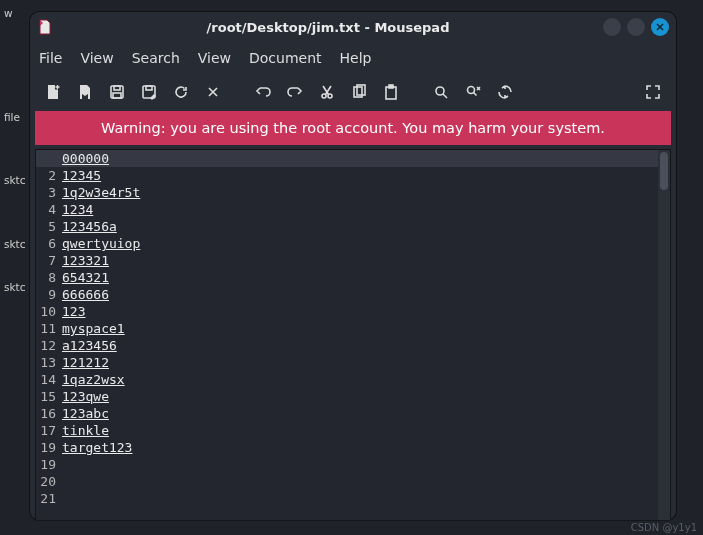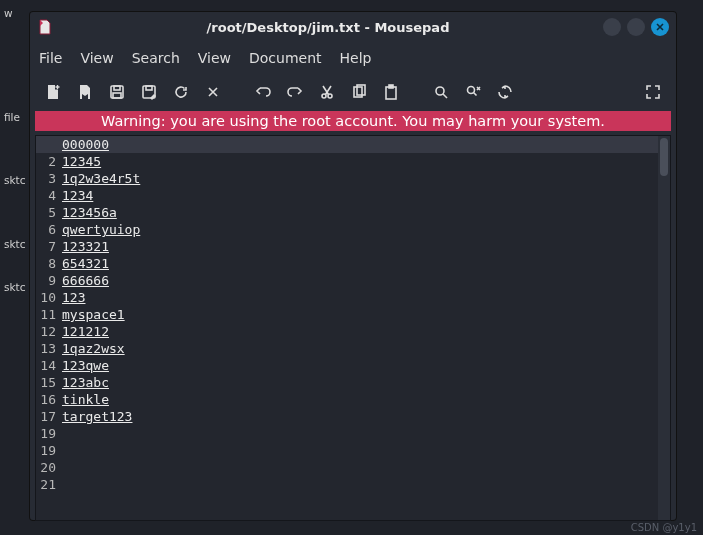--- a/index.html
+++ b/index.html
@@ -14,21 +14,21 @@
   .desktop-icons {
     position: absolute; left: 0; top: 0;
     color: #cfcfcf; font-size: 10.5px; line-height: 1.1;
     padding: 4px 2px;
   }
   .desktop-icons div { margin-bottom: 18px; padding: 4px 2px; }
   .window {
     position: absolute; left: 29px; top: 11px;
     width: 648px; height: 510px;
     background: #272b34;
-    border-radius: 4px;
+    border-radius: 10px;
     box-shadow: 0 0 0 1px #111 inset;
     display: flex; flex-direction: column;
     overflow: hidden;
   }
   .titlebar {
     height: 32px;
     display: flex; align-items: center;
     padding: 0 8px;
     gap: 8px;
   }
@@ -65,21 +65,21 @@
   .tbtn svg { width: 16px; height: 16px; stroke: #dcdcdc; fill: none; stroke-width: 1.6; }
   .tbtn.fill svg { fill: #dcdcdc; stroke: none; }
   .tsep { width: 14px; }
   .tspacer { flex: 1; }
   .warning {
     margin: 0 6px;
     background: #c9355a;
     color: #fff;
     font-size: 14.5px;
     text-align: center;
-    padding: 2px 4px;
+    padding: 9px 4px;
   }
   .editor-wrap {
     flex: 1;
     display: flex;
     margin: 4px 6px 0 6px;
     background: #23262e;
     border: 1px solid #14161b;
     overflow: hidden;
     position: relative;
   }
@@ -287,20 +287,21 @@
         <div class="line">12345</div>
         <div class="line">1q2w3e4r5t</div>
         <div class="line">1234</div>
         <div class="line">123456a</div>
         <div class="line">qwertyuiop</div>
         <div class="line">123321</div>
         <div class="line">654321</div>
         <div class="line">666666</div>
         <div class="line">123</div>
         <div class="line">myspace1</div>
+        <div class="line">a123456</div>
         <div class="line">121212</div>
         <div class="line">1qaz2wsx</div>
         <div class="line">123qwe</div>
         <div class="line">123abc</div>
         <div class="line">tinkle</div>
         <div class="line">target123</div>
       </div>
     <div class="scrollbar">
       <div class="thumb"></div>
     </div>

